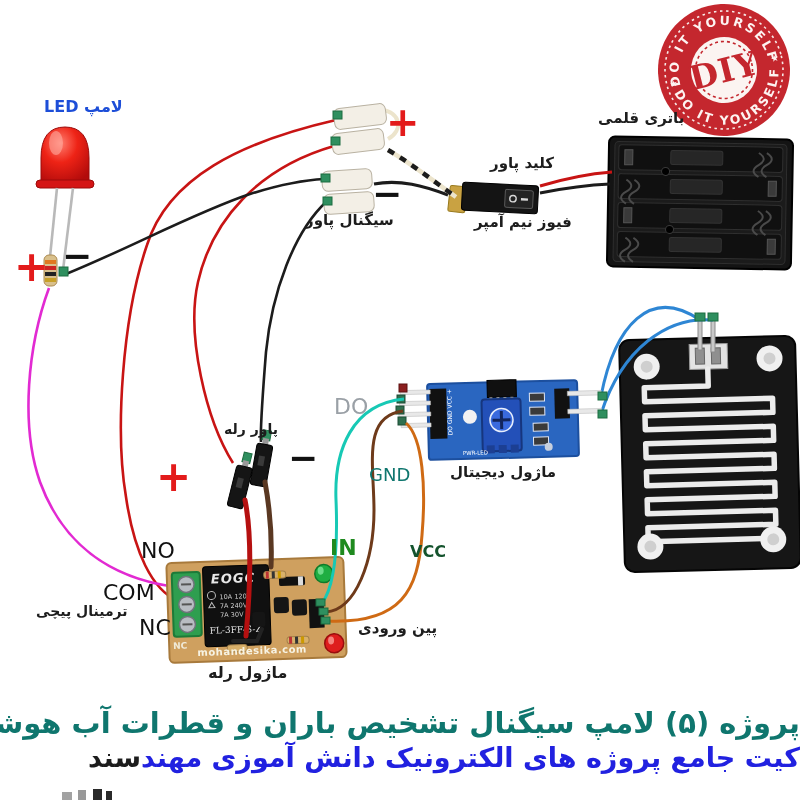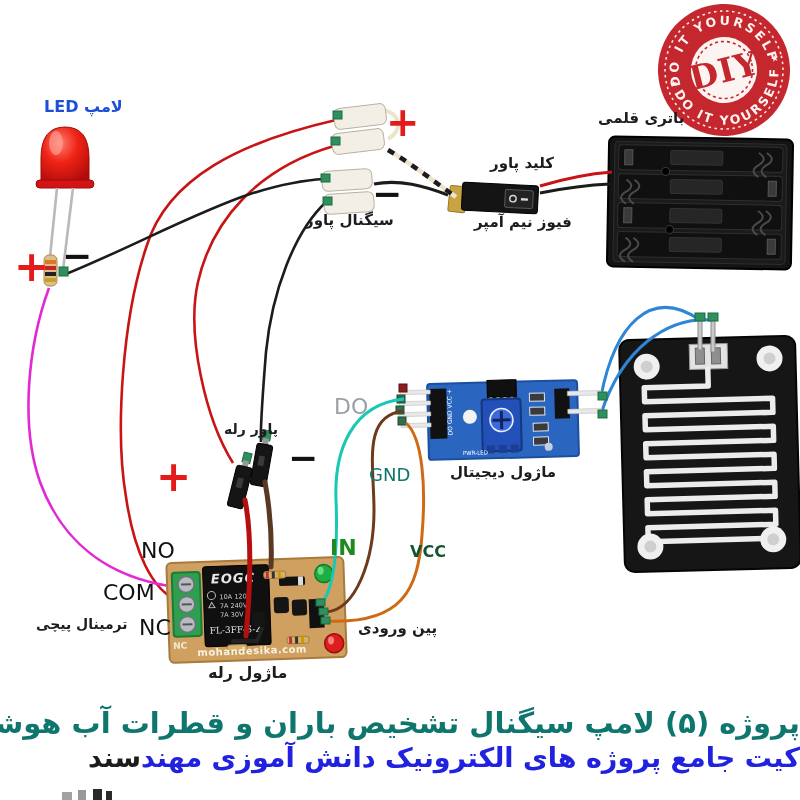--- a/index.html
+++ b/index.html
@@ -306,21 +306,21 @@
 </svg>
 
 <div class="lbl" style="left:44px;top:98px;font-size:16px;color:#1d4ed8;">لامپ LED</div>
 <div class="lbl" style="left:588px;top:110px;font-size:15px;margin-left:10px;">باتری قلمی</div>
 <div class="lbl" style="left:490px;top:155px;font-size:15px;">کلید پاور</div>
 <div class="lbl" style="left:474px;top:214px;font-size:15px;">فیوز نیم آمپر</div>
 <div class="lbl" style="left:305px;top:212px;font-size:15px;">سیگنال پاور</div>
 <div class="lbl" style="left:224px;top:421px;font-size:14px;">پاور رله</div>
 <div class="lbl" style="left:450px;top:464px;font-size:15px;">ماژول دیجیتال</div>
 <div class="lbl" style="left:208px;top:664px;font-size:16px;">ماژول رله</div>
-<div class="lbl" style="left:36px;top:616px;font-size:14px;">ترمینال پیچی</div>
+<div class="lbl" style="left:36px;top:603px;font-size:14px;">ترمینال پیچی</div>
 <div class="lbl" style="left:358px;top:620px;font-size:15px;">پین ورودی</div>
 
 <div class="lbl en" style="left:141px;top:538px;font-size:22px;color:#111;">NO</div>
 <div class="lbl en" style="left:103px;top:580px;font-size:22px;color:#111;">COM</div>
 <div class="lbl en" style="left:139px;top:615px;font-size:22px;color:#111;">NC</div>
 <div class="lbl en" style="left:334px;top:394px;font-size:22px;color:#9aa0a6;">DO</div>
 <div class="lbl en" style="left:369px;top:456px;font-size:18px;color:#0f766e;margin-top:9px;">GND</div>
 <div class="lbl en" style="left:330px;top:535px;font-size:22px;color:#1f8a1f;font-weight:bold;">IN</div>
 <div class="lbl en" style="left:410px;top:543px;font-size:16px;color:#14532d;font-weight:bold;">VCC</div>
 

